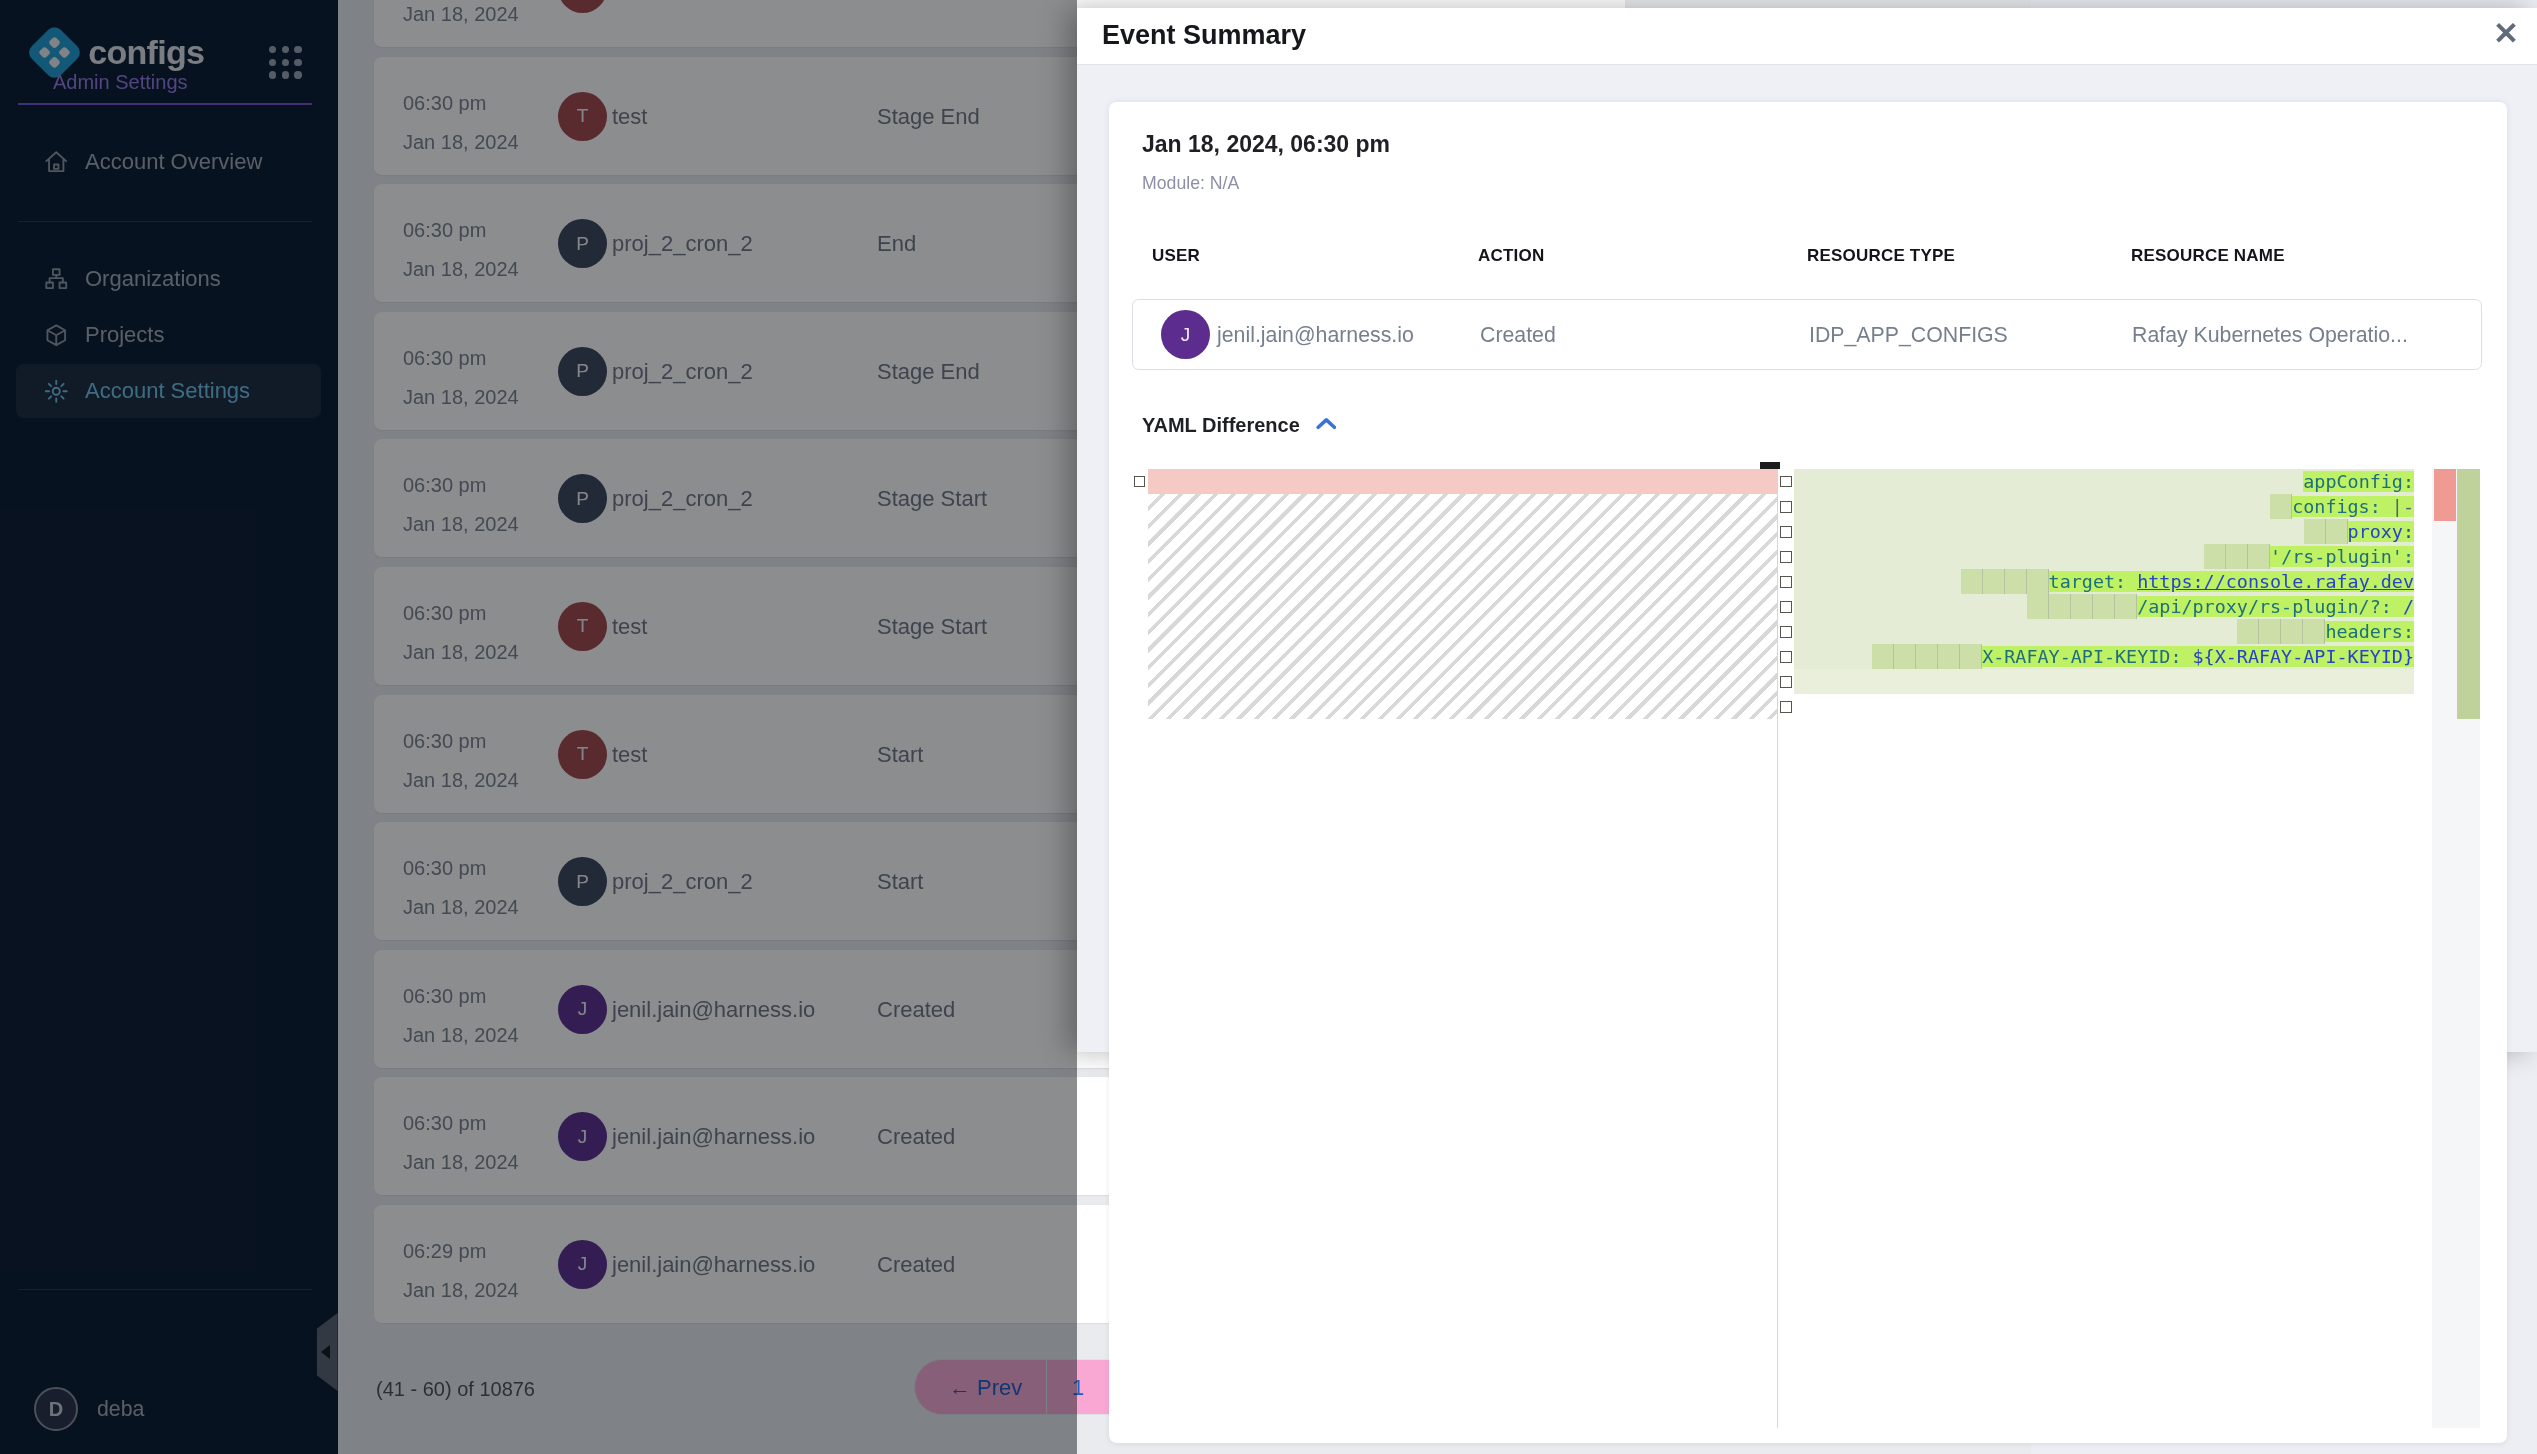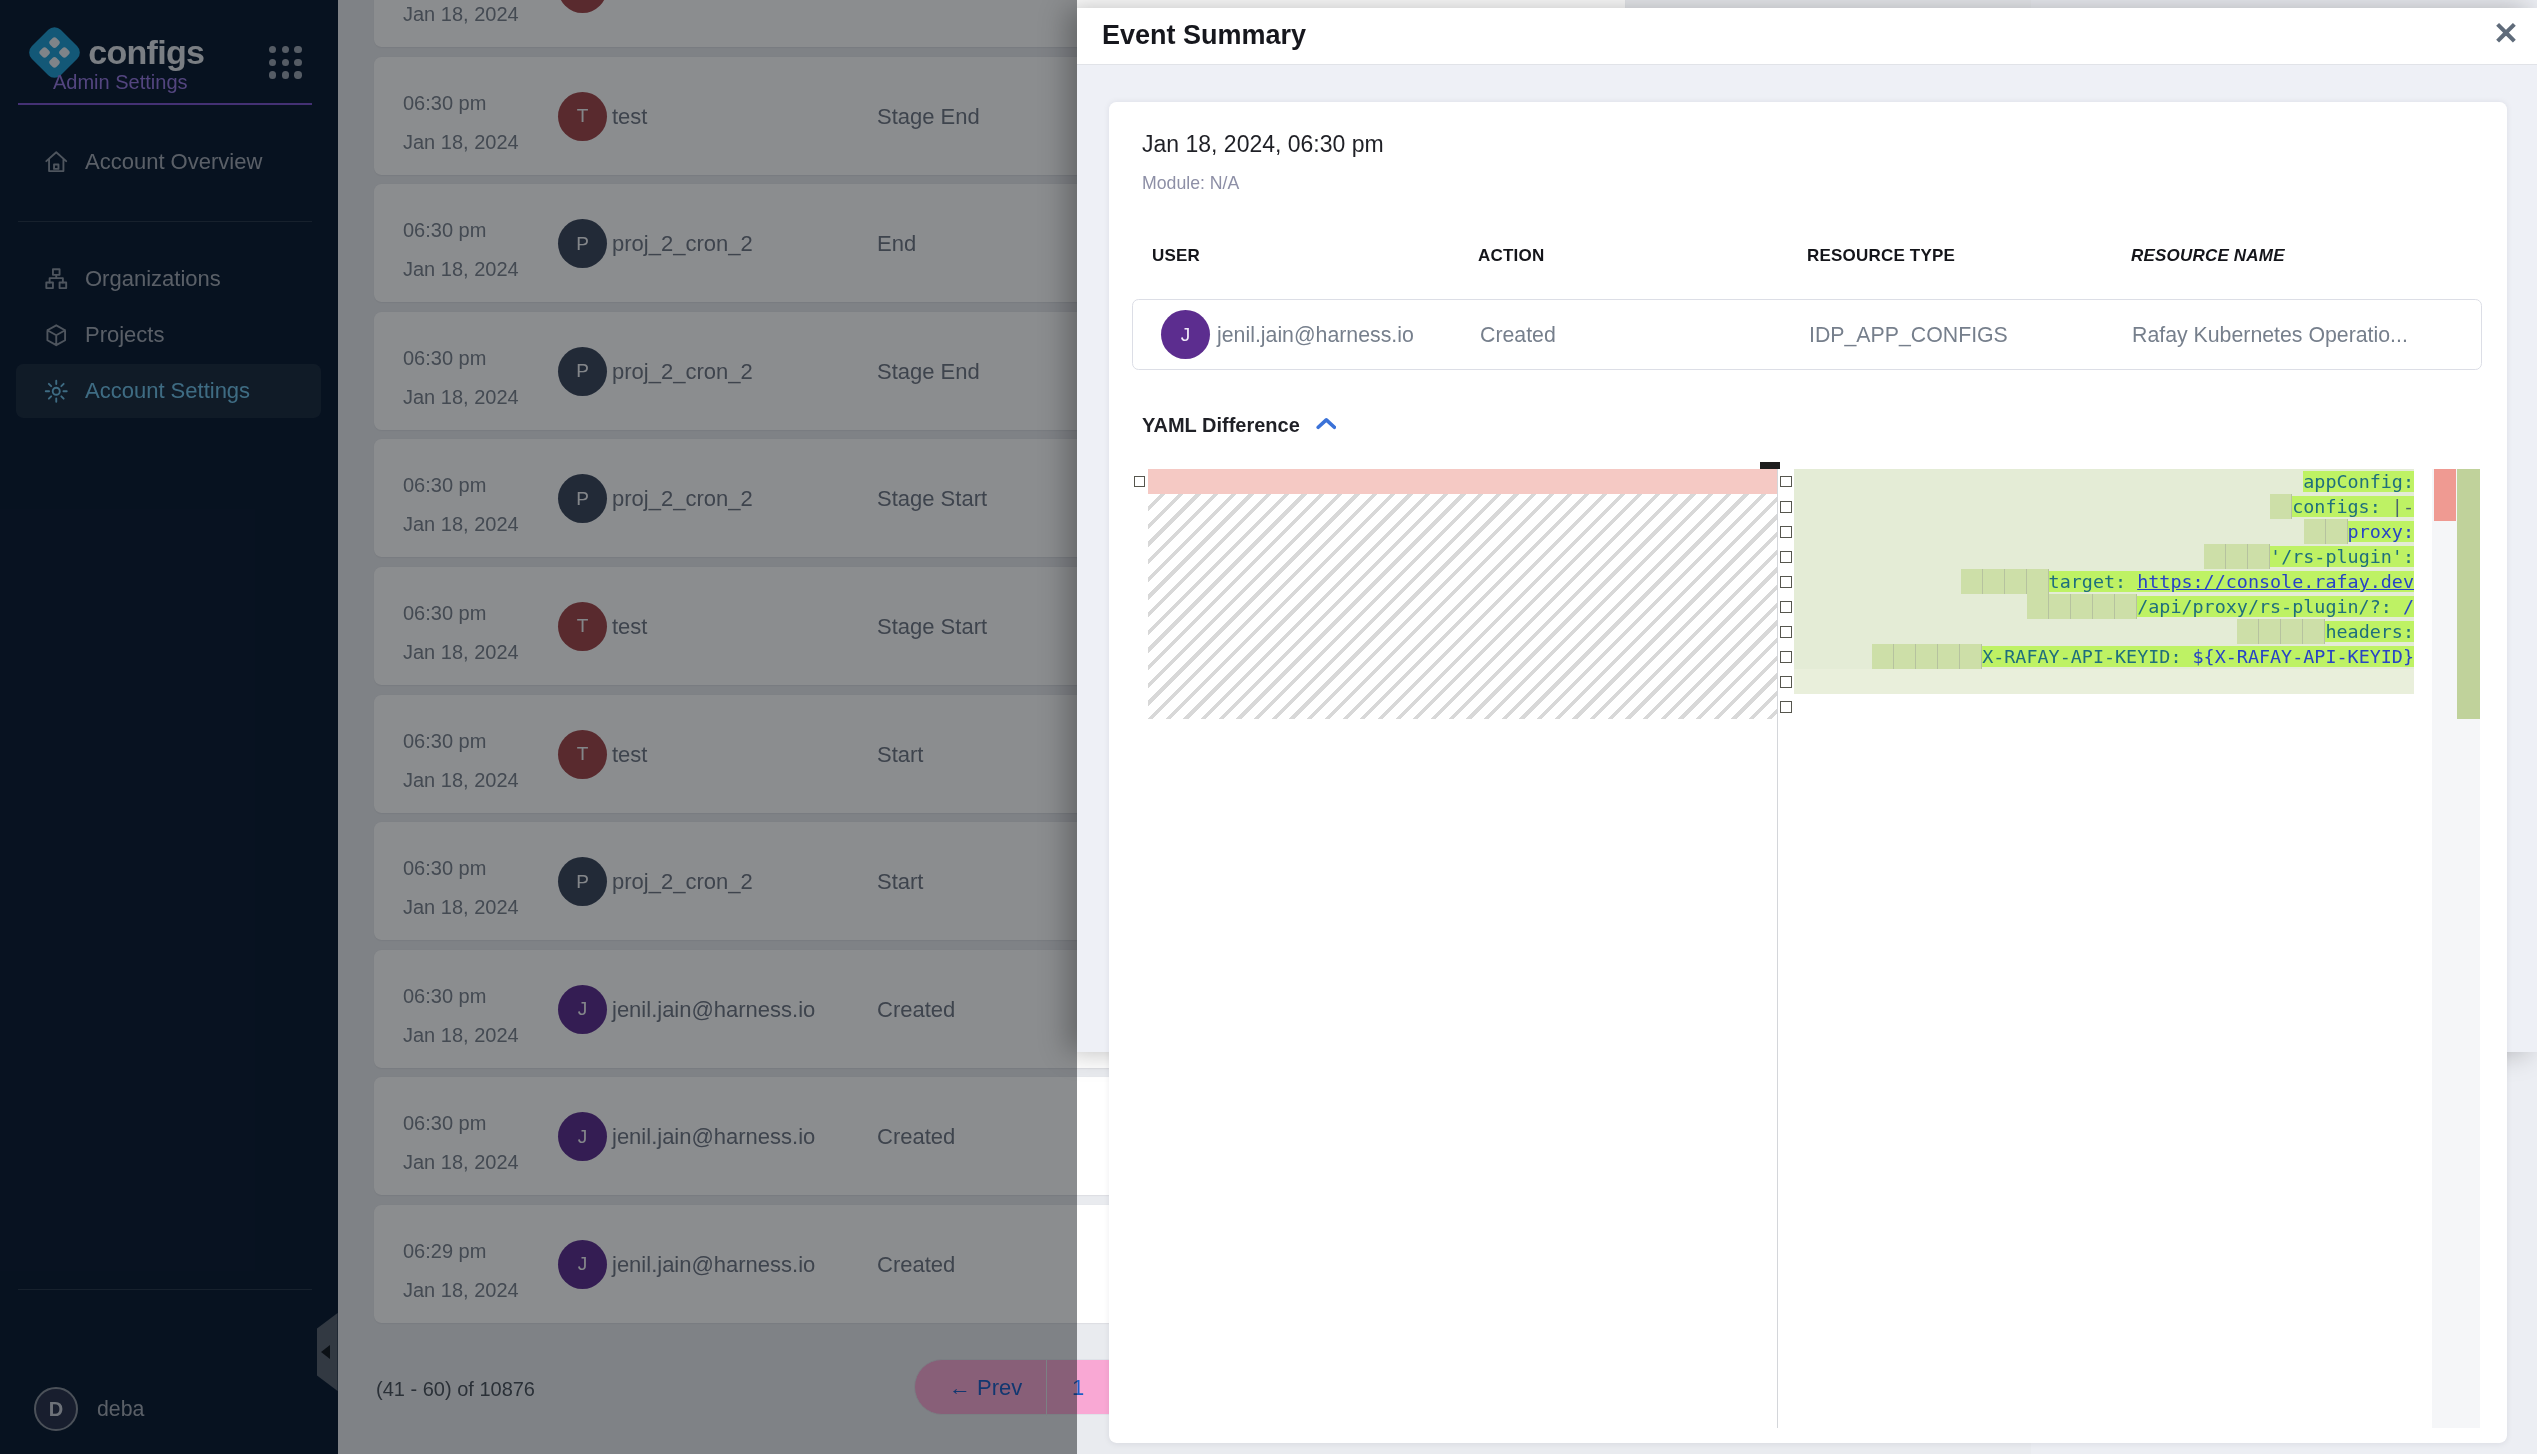--- a/index.html
+++ b/index.html
@@ -69,25 +69,25 @@
   .drawer { position:absolute; left:1077px; top:8px; width:1461px; height:1044px;
             background:#eef0f6; z-index:10; box-shadow:-10.3px 0 26.5px rgba(0,0,0,0.28);text-align:right; }
   .drawer-header { position:absolute; left:0; top:0; width:100%; height:57px; background:#ffffff;
                    border-bottom:1.5px solid #e1e3e8; }
   .drawer-title { position:absolute; left:25px; top:11.8px; font-size:27px; font-weight:bold; color:#16171d; }
   .drawer-close { position:absolute; right:19px; top:7.4px; font-size:31px; font-weight:bold;
                   color:#5f6b7a; cursor:pointer; line-height:1.2; }
   .drawer-body { position:absolute; left:0; top:57px; width:100%; height:1397px; }
   .card { position:absolute; left:32px; top:37px; width:1398px; height:1341px; background:#ffffff;
           border-radius:7.4px; box-shadow:0 0.7px 5.9px rgba(25,30,45,0.08); }
-  .card-ts { position:absolute; left:33px; top:29px; font-size:23px; font-weight:normal; color:#1f2026; }
+  .card-ts { position:absolute; left:33px; top:29px; font-size:23px; font-weight:bold; color:#1f2026; }
   .card-module { position:absolute; left:33px; top:71px; font-size:17.7px; color:#8d8fa6; }
 
   .tbl-head { position:absolute; top:144px; font-size:17px; font-weight:bold; color:#14151a; letter-spacing:0.2px; }
-  .th-user { left:43px; } .th-action { left:369px; } .th-rtype { left:698px; } .th-rname { left:1022px;font-style:italic; }
+  .th-user { left:43px; } .th-action { left:369px; } .th-rtype { left:698px; } .th-rname { left:1022px; }
   .tbl-row { position:absolute; left:23px; top:197px; width:1350px; height:71px; background:#ffffff;
              border:0.7px solid #dcdee6; border-radius:6.6px; }
   .tr-avatar { position:absolute; left:28px; top:10.3px; width:49px; height:49px; border-radius:50%;
                color:#f0eaf8; font-size:19px; display:flex; align-items:center; justify-content:center; }
   .tr-cell { position:absolute; top:23px; font-size:21.3px; color:#767f8c; }
   .tc-user { left:84px; } .tc-action { left:347px; } .tc-rtype { left:676px; } .tc-rname { left:999px; }
 
   .yaml-label-row { position:absolute; left:33px; top:312px; display:flex; align-items:center; }
   .yaml-label { font-size:20px; font-weight:bold; color:#1f2026; }
   .yaml-chevron { margin-left:16px; }

